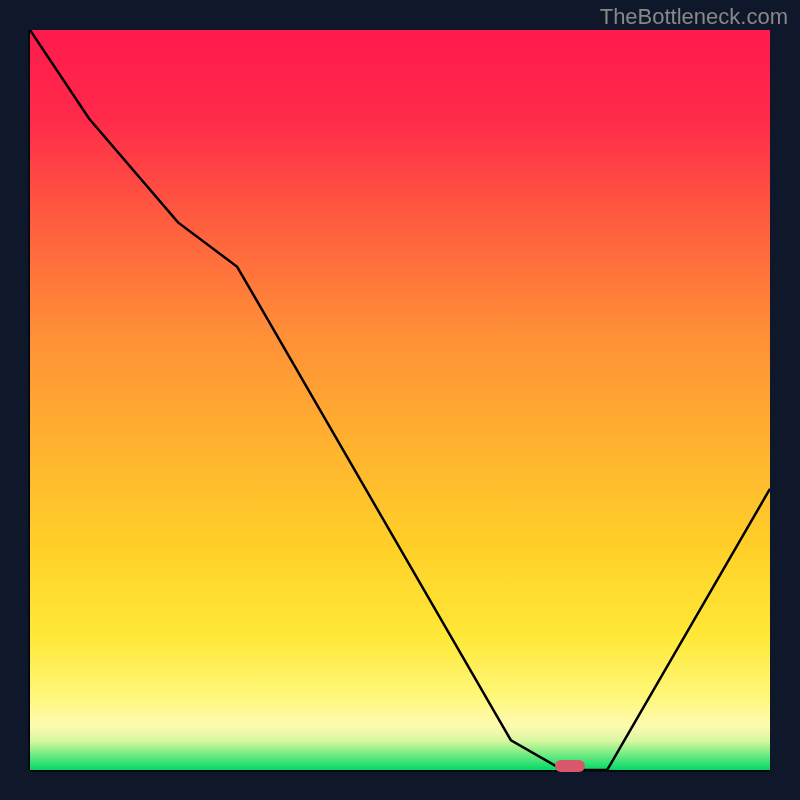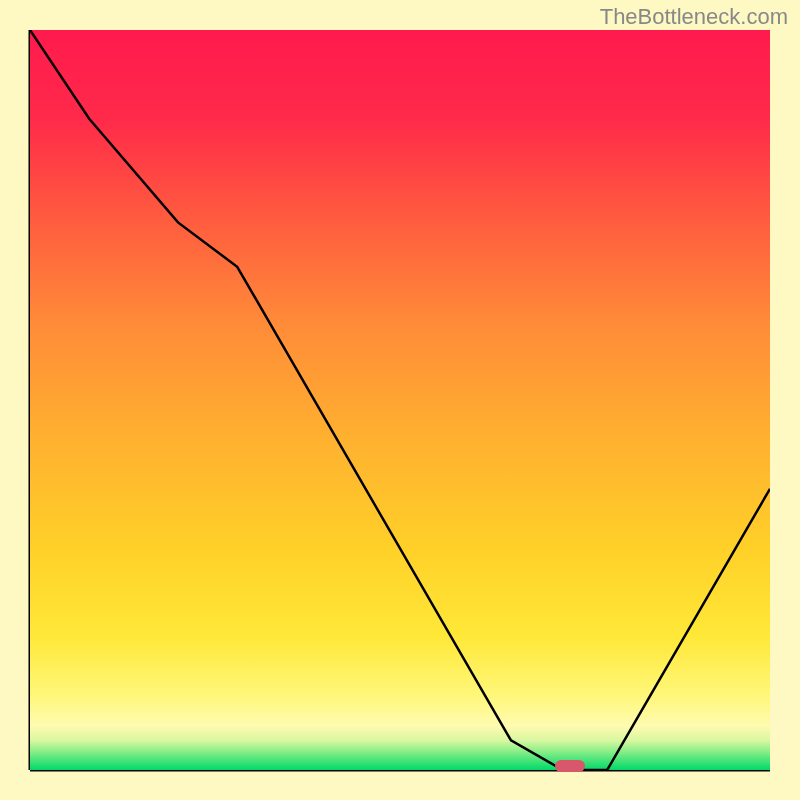--- a/index.html
+++ b/index.html
@@ -7,21 +7,21 @@
     padding: 0;
     width: 800px;
     height: 800px;
     font-family: Arial, sans-serif;
     position: relative;
   }
   .chart-container {
     width: 800px;
     height: 800px;
     position: relative;
-    background: #fef9c3;
+    background: #0f172a;
   }
   .watermark {
     position: absolute;
     top: 4px;
     right: 12px;
     color: #888;
     font-size: 22px;
     font-weight: 500;
     z-index: 10;
   }

